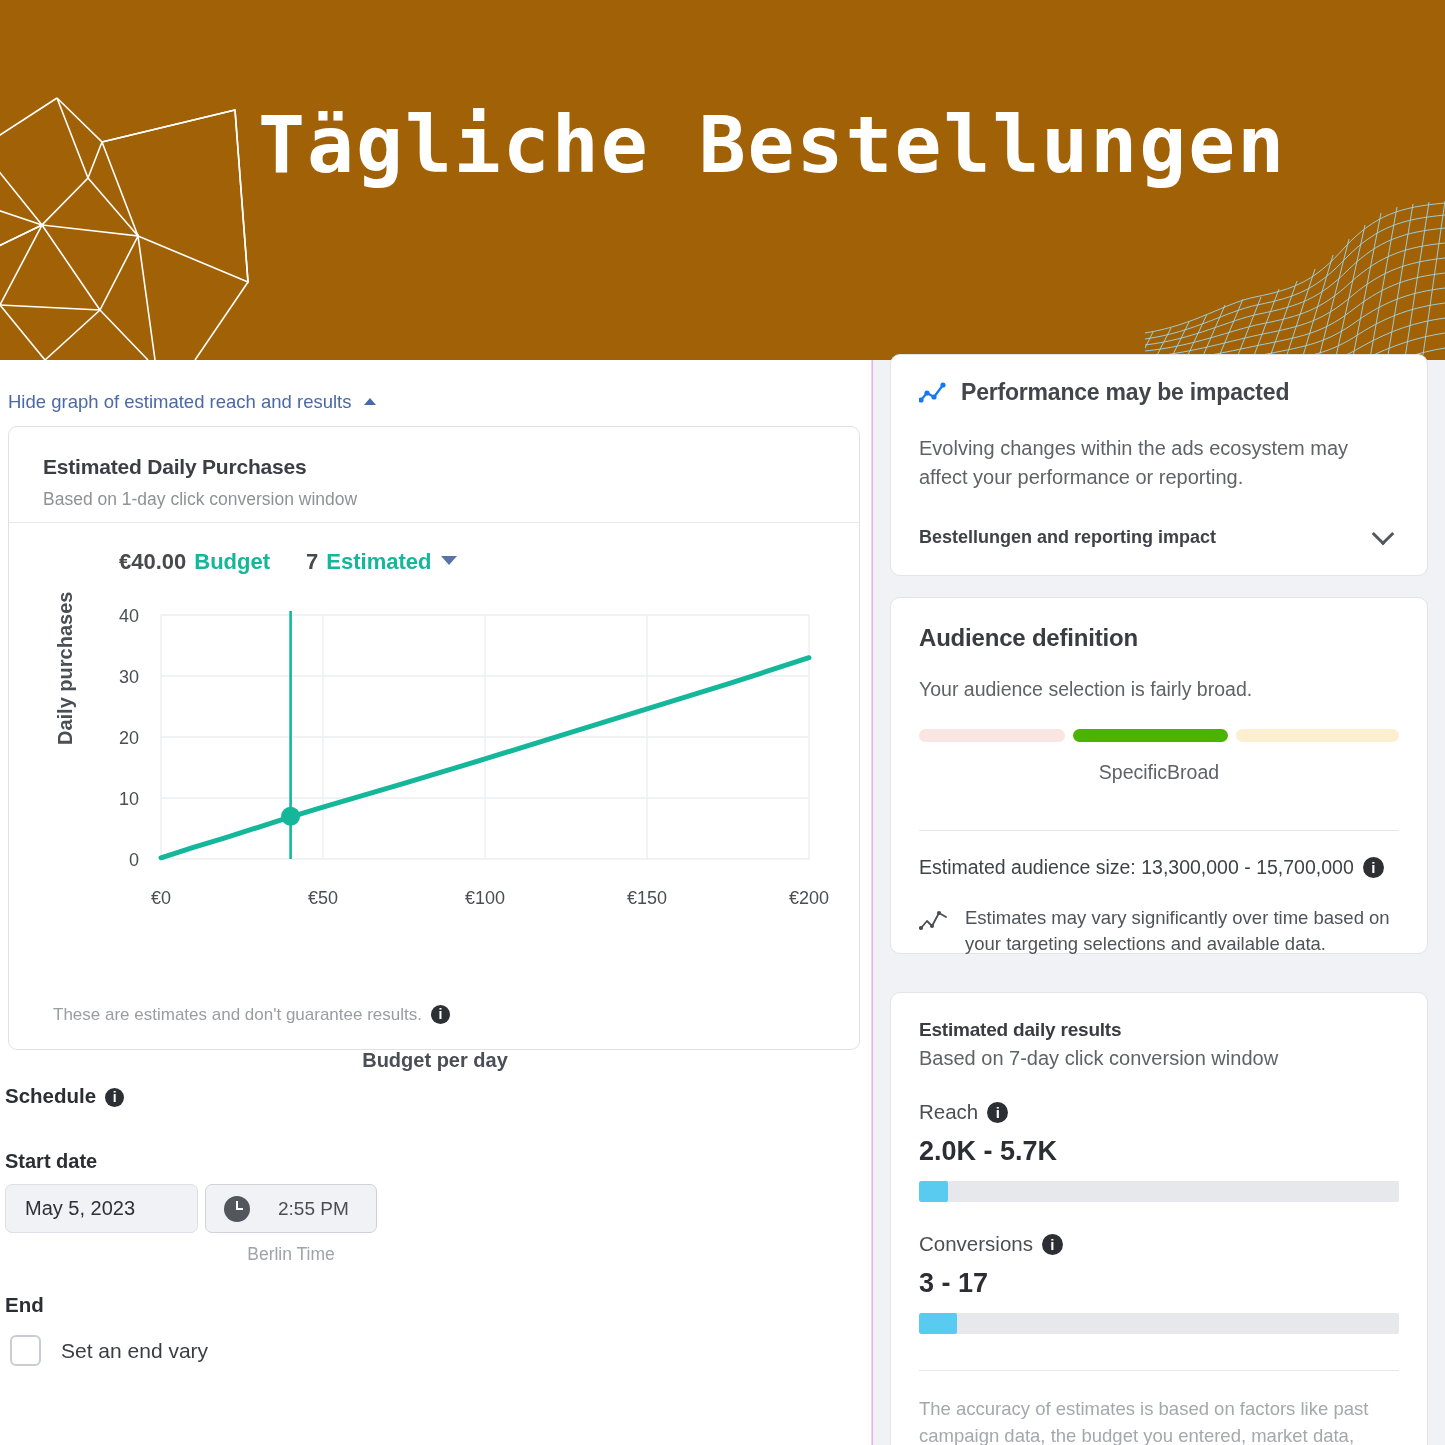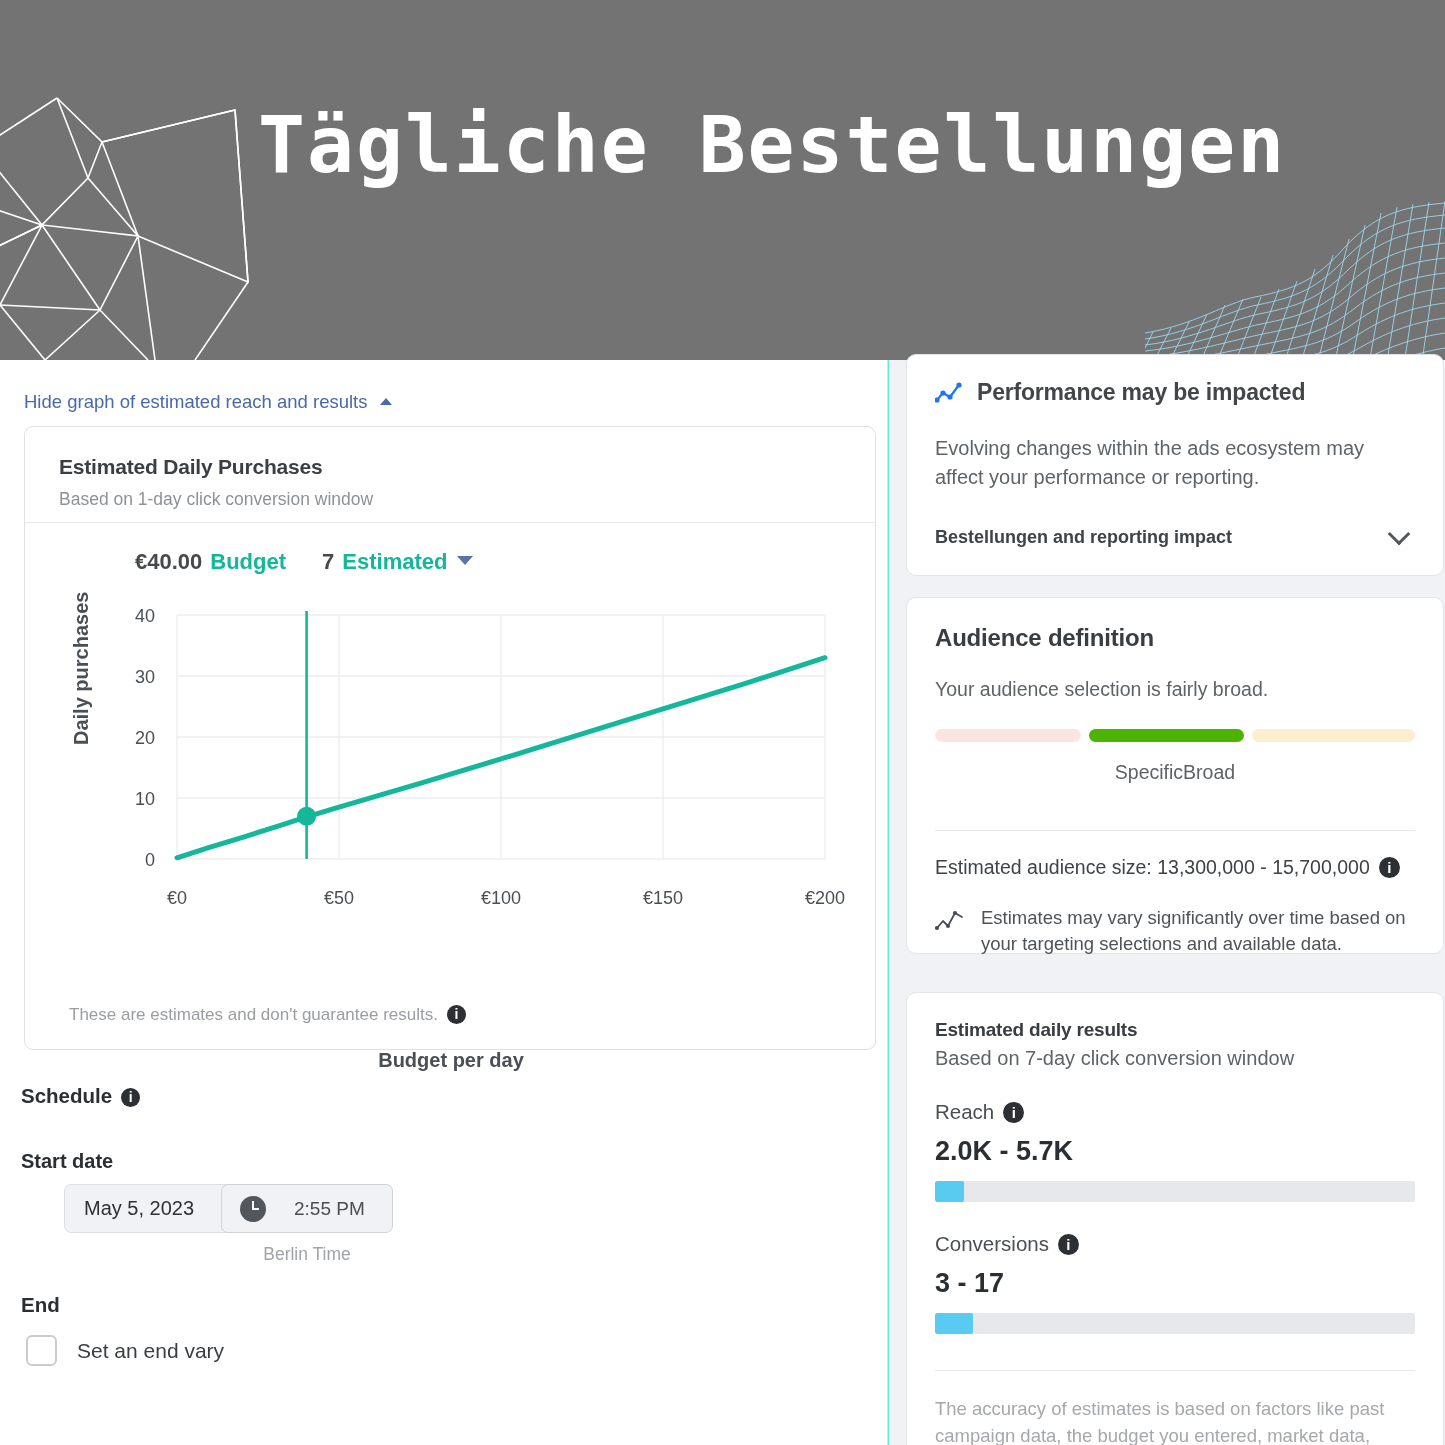--- a/index.html
+++ b/index.html
@@ -8,38 +8,38 @@
     font-family: "Liberation Sans", sans-serif;
     background: #ffffff;
     overflow: hidden;
   }
   #root { position: relative; width: 1445px; height: 1445px; }
 
   
   .banner {
     position: absolute; left: 0; top: 0;
     width: 1445px; height: 360px;
-    background: #737373;
+    background: #a16207;
     overflow: hidden;
   }
   .banner-poly { position: absolute; left: 0; top: 60px; width: 300px; height: 300px; }
   .banner-mesh { position: absolute; right: 0; top: 185px; width: 300px; height: 175px; }
   .banner-title {
     position: absolute; left: 258px; top: 106px;
     font-family: "DejaVu Sans Mono", monospace;
     font-size: 78px; font-weight: 700; color: #ffffff;
     letter-spacing: 2px; white-space: nowrap;
     line-height: 1.0;
   }
 
   
   .body-area {
-    position: absolute; left: 16px; top: 360px;
+    position: absolute; left: 0; top: 360px;
     width: 1302px; height: 1085px;
-    background: #5eead4;
+    background: #f0abfc;
   }
 
   
   .left-col {
     position: absolute; left: 0; top: 0;
     width: 872px; height: 1085px;
     background: #ffffff;
     border-right: 1px solid #dddfe2;
   }
   .hide-graph-link {
@@ -118,21 +118,21 @@
   }
   .startdate-h {
     position: absolute; left: 5px; top: 790px;
     font-size: 20px; font-weight: 700; color: #2b2f33;
   }
   .date-field {
     position: absolute; left: 5px; top: 824px;
     width: 193px; height: 49px;
     background: #f0f2f5; border: 1px solid #dcdfe3; border-radius: 7px;
     display: flex; align-items: center; padding-left: 19px;
-    font-size: 20px; color: #2d3136; cursor: pointer; margin-left: 43px;
+    font-size: 20px; color: #2d3136; cursor: pointer;
   }
   .time-field {
     position: absolute; left: 205px; top: 824px;
     width: 172px; height: 49px;
     background: #f0f2f5; border: 1px solid #cfd2d6; border-radius: 7px;
     display: flex; align-items: center; cursor: pointer;
   }
   .clock-ic {
     width: 26px; height: 26px; border-radius: 50%;
     background: #52575d; margin-left: 18px; position: relative;

